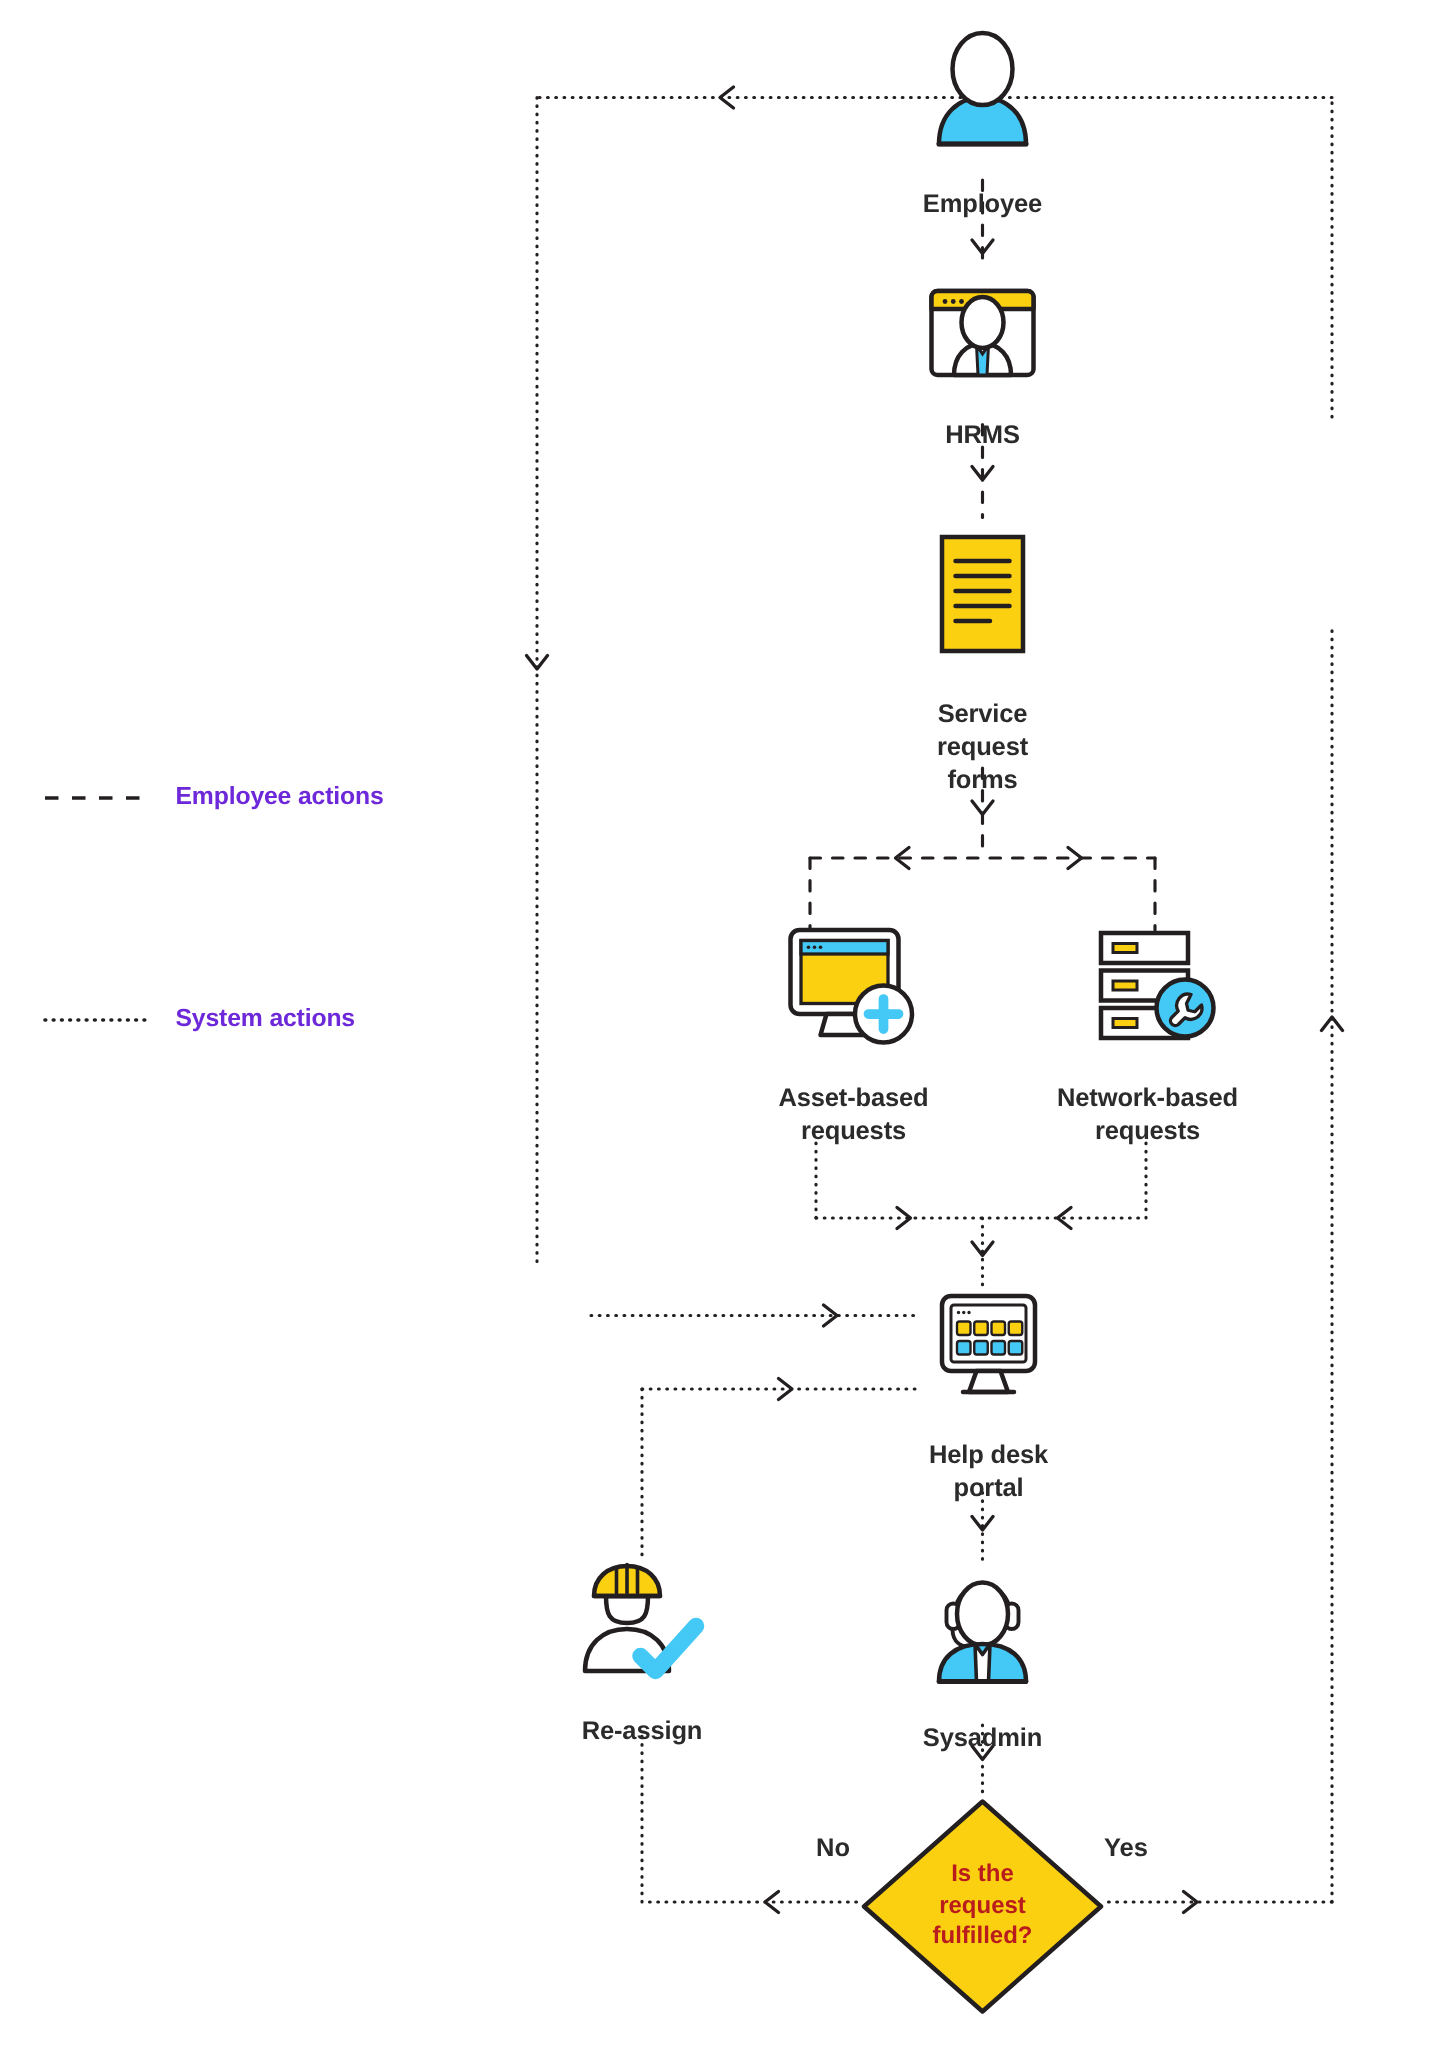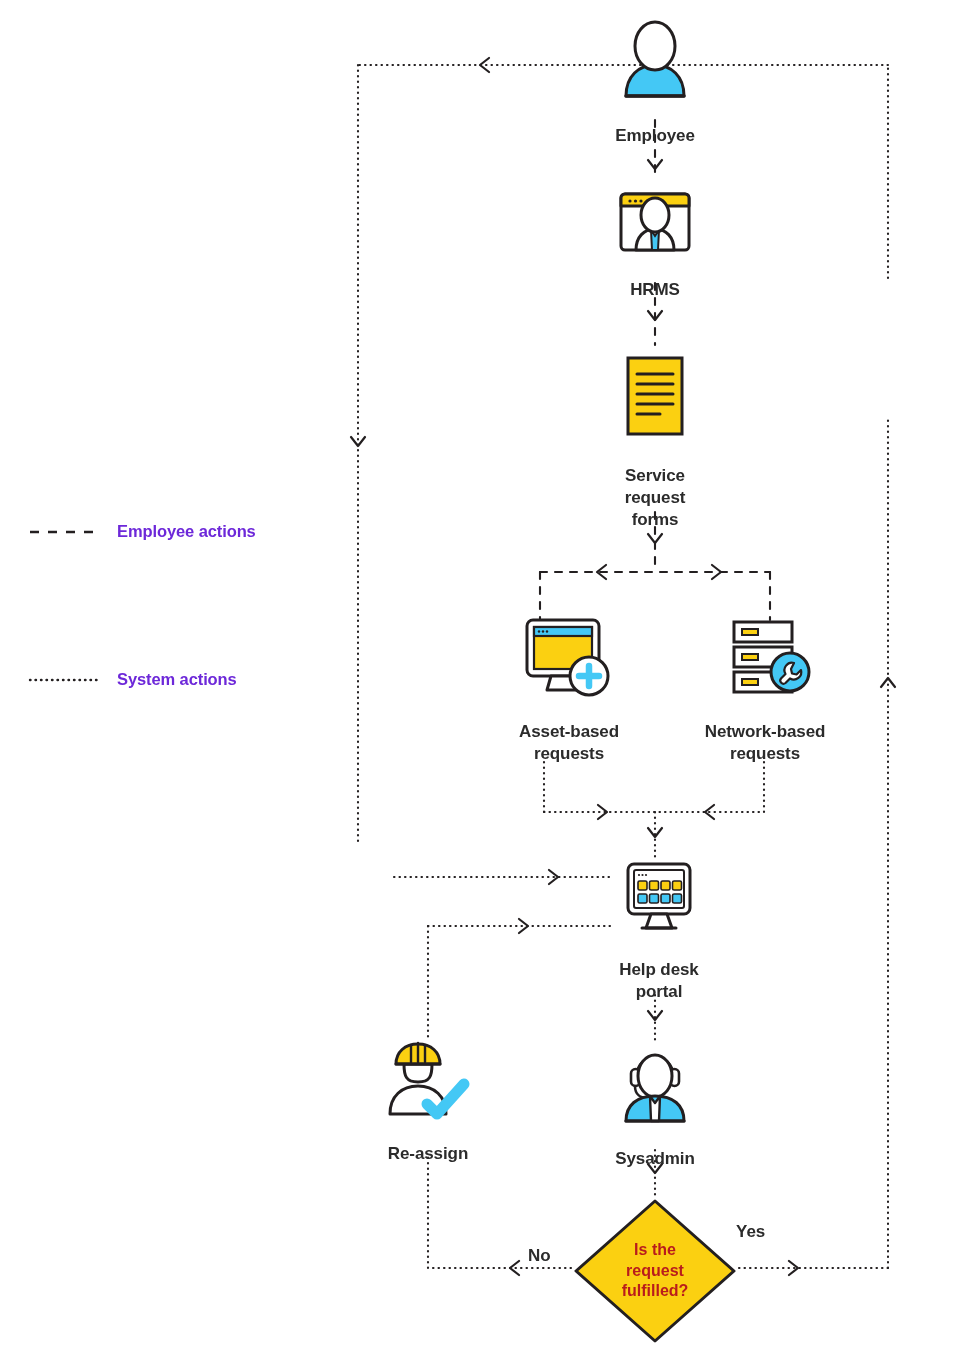--- a/index.html
+++ b/index.html
@@ -265,16 +265,16 @@
 
   <div class="diamond-wrap" style="left:571px; top:1196px; width:168px; height:150px;">
     <svg width="168" height="150" viewBox="0 0 168 150">
       <path d="M84 5 L163 75 L84 145 L5 75 Z" fill="#FBD011" stroke="#231F20" stroke-width="3" stroke-linejoin="round"></path>
     </svg>
     <div class="diamond-text">Is the
 request
 fulfilled?</div>
   </div>
 
-  <div class="edge-label" style="left:528px; top:1222px;margin-top:24px;">No</div>
+  <div class="edge-label" style="left:544px; top:1222px;">No</div>
   <div class="edge-label" style="left:736px; top:1222px;">Yes</div>
 
 </div>
 
 </body></html>

